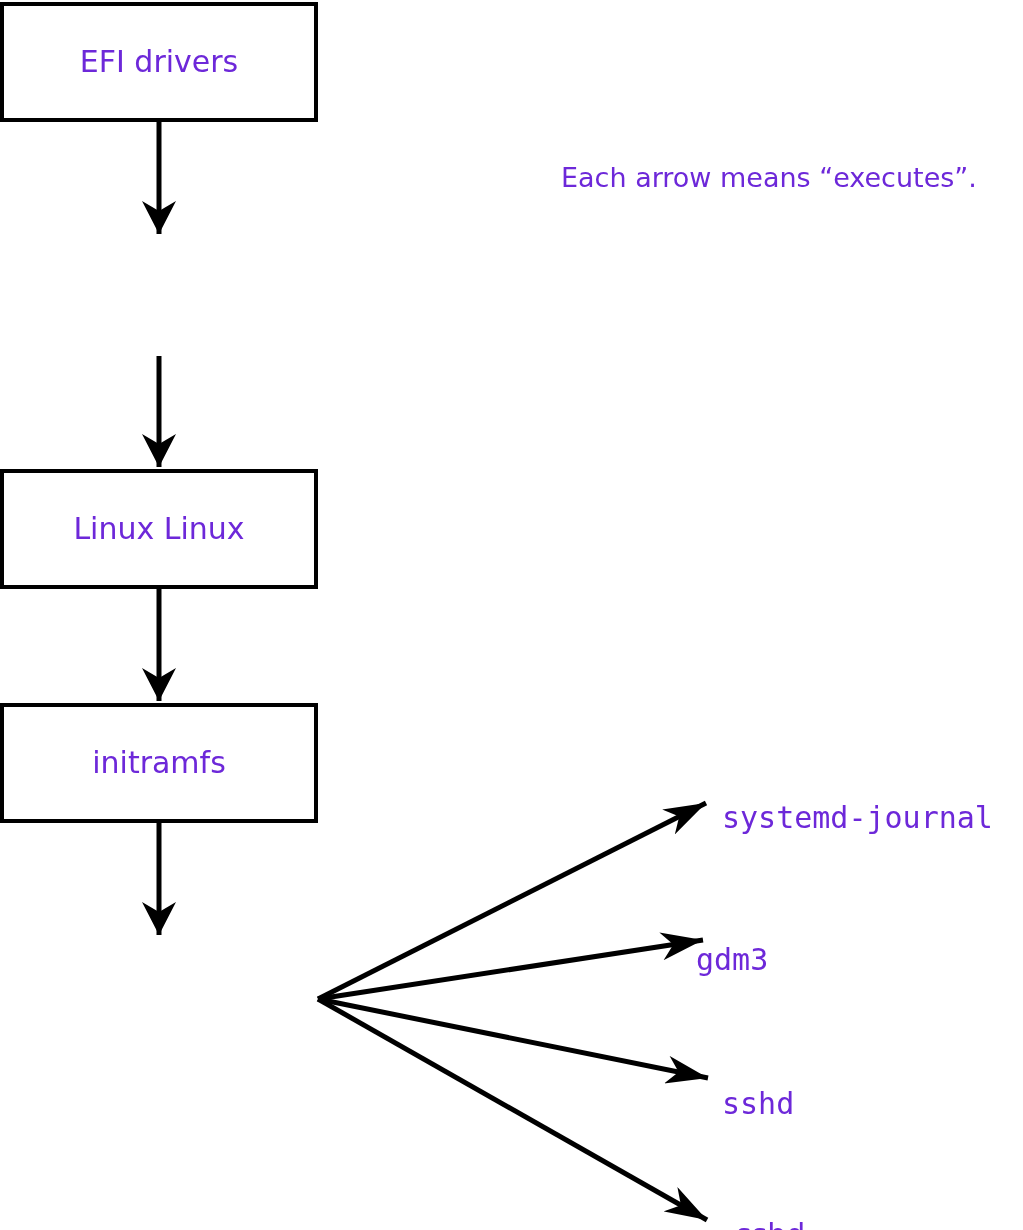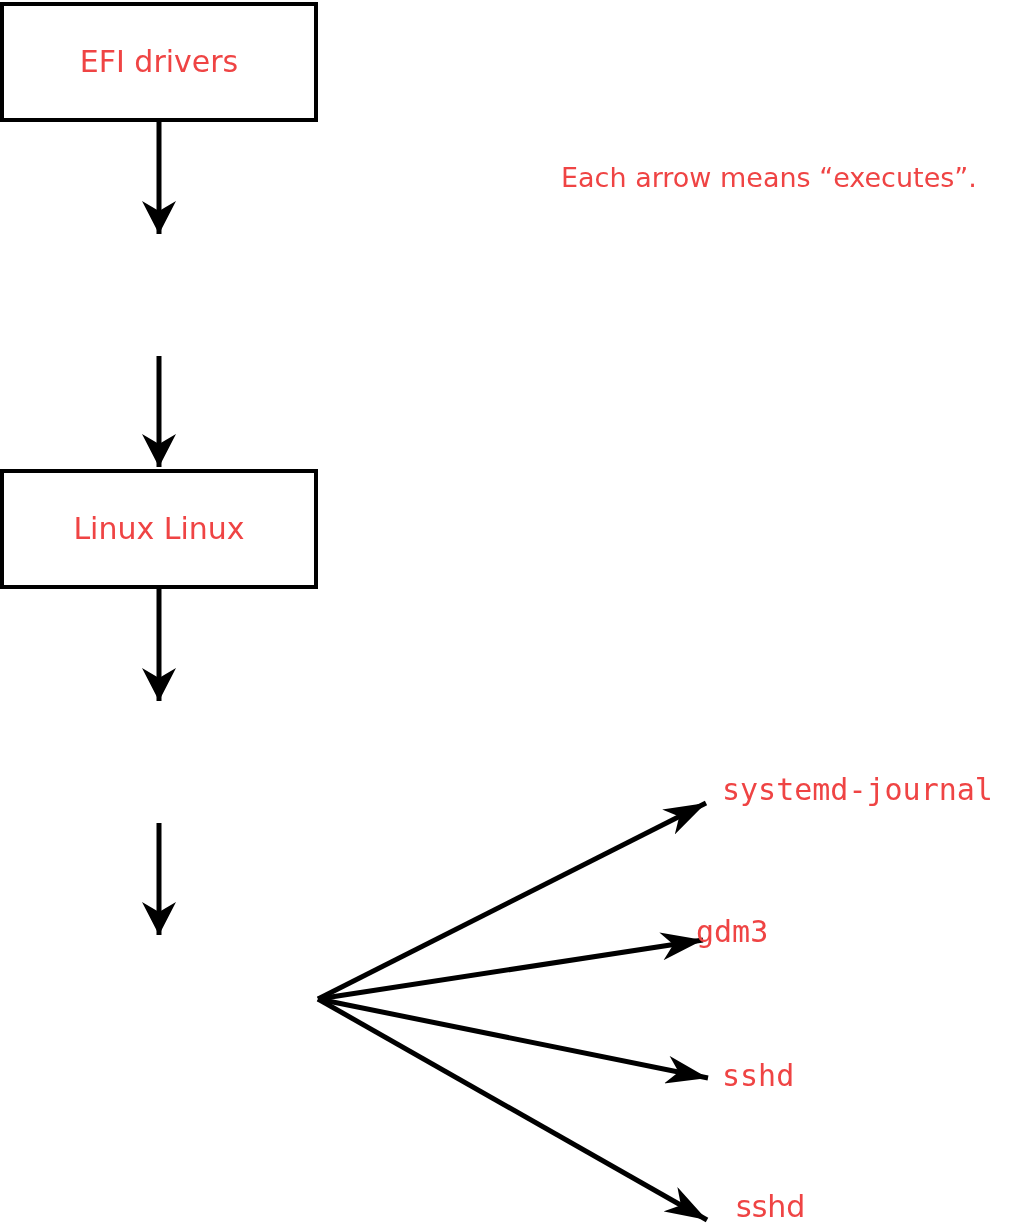--- a/index.html
+++ b/index.html
@@ -1,21 +1,21 @@
 <!DOCTYPE html>
 <html><head>
 <meta charset="utf-8">
 <style>
   html, body { margin: 0; padding: 0; background: #ffffff; }
   .canvas {
     position: relative;
     width: 1023px;
     height: 1230px;
     background: #ffffff;
-    color: #ef4444;
+    color: #6d28d9;
     font-family: "DejaVu Sans", sans-serif;
     overflow: hidden;
   }
   .node {
     position: absolute;
     left: 0;
     width: 318px;
     height: 120px;
     box-sizing: border-box;
     border: 4px solid #000000;
@@ -36,20 +36,21 @@
     font-size: 27px;
     line-height: 1.15;
     white-space: nowrap;
   }
   .spawn-label {
     position: absolute;
     font-family: "DejaVu Sans Mono", monospace;
     font-size: 30px;
     line-height: 30px;
     white-space: nowrap;
+    margin-top: 28px;
   }
   .spawn-label.sans {
     font-family: "DejaVu Sans", sans-serif;
   }
   svg.arrows-layer {
     position: absolute;
     left: 0;
     top: 0;
     width: 1023px;
     height: 1230px;
@@ -84,20 +85,23 @@
     <line x1="318" y1="999" x2="708" y2="1078" marker-end="url(#headF)"></line>
     <line x1="318" y1="999" x2="707" y2="1220" marker-end="url(#headF)"></line>
   </svg>
 
   <div class="node" style="top:2px">
     <span class="node-label">EFI drivers</span>
   </div>
   <div class="node" style="top:469px">
     <span class="node-label">Linux Linux</span>
   </div>
+  <div class="node" style="top:703px">
+    <span class="node-label">initramfs</span>
+  </div>
 
   <div class="legend-note">Each arrow means “executes”.</div>
 
   <div class="spawn-label" style="left:722px; top:775px">systemd-journal</div>
   <div class="spawn-label" style="left:696px; top:917px">gdm3</div>
   <div class="spawn-label" style="left:722px; top:1061px">sshd</div>
   <div class="spawn-label sans" style="left:736px; top:1192px">sshd</div>
 
 </div>
 

